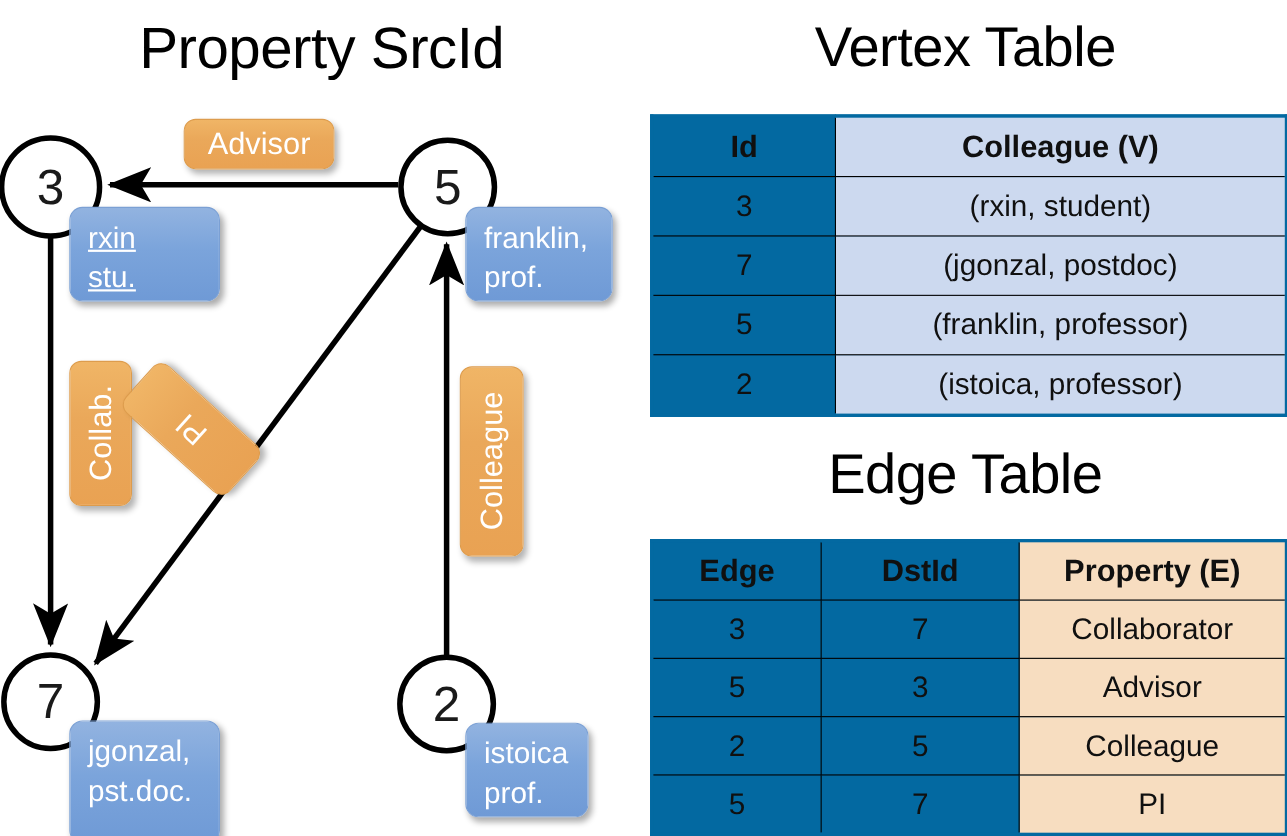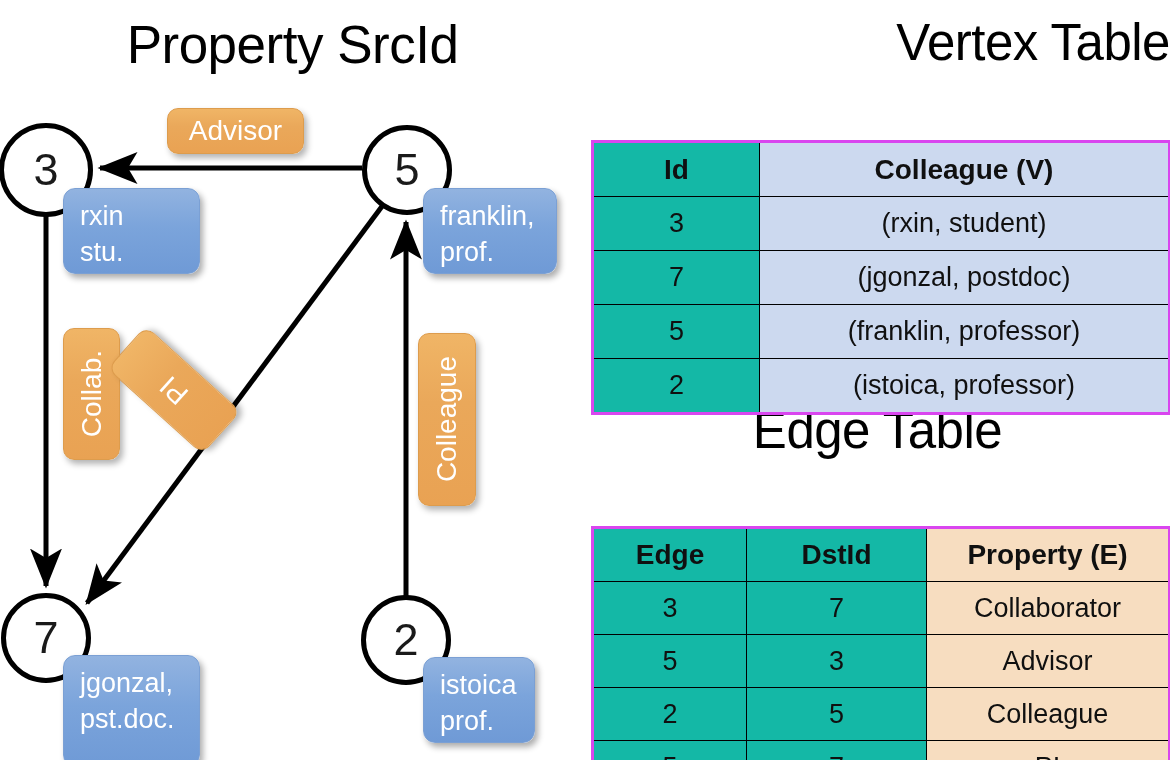--- a/index.html
+++ b/index.html
@@ -9,21 +9,21 @@
     color:#000;overflow:hidden;position:relative;
   }
   .stage{position:absolute;left:0;top:0;width:1170px;height:760px;}
 
   
   .title{
     position:absolute;font-weight:400;white-space:nowrap;
     font-family:"Liberation Sans", sans-serif;letter-spacing:-0.5px;
   }
   #title-property-graph{left:0;top:14px;width:585px;text-align:center;font-size:53px;line-height:62px;}
-  #title-vertex-table{left:585px;top:12px;width:585px;text-align:right;font-size:51px;line-height:62px;}
+  #title-vertex-table{left:585px;top:12px;width:585px;text-align:center;font-size:51px;line-height:62px;}
   #title-edge-table{left:585px;top:400px;width:585px;text-align:center;font-size:51px;line-height:62px;}
 
   
   .graph-canvas{position:absolute;left:0;top:0;width:585px;height:760px;}
   svg.edges{position:absolute;left:0;top:0;width:585px;height:760px;overflow:visible;}
 
   .node{
     position:absolute;border:5px solid #000;border-radius:50%;
     background:#fff;display:flex;align-items:center;justify-content:center;
     box-sizing:border-box;
@@ -60,21 +60,21 @@
     writing-mode:vertical-rl;transform:rotate(180deg);white-space:nowrap;
   }
   .ebox.diag{transform:rotate(-48deg);}
   .ebox.diag span{
     writing-mode:vertical-rl;transform:rotate(180deg);white-space:nowrap;
   }
 
   
   table.tbl{
     position:absolute;border-collapse:collapse;table-layout:fixed;
-    border:3px solid #d946ef;background:#14b8a6;margin-top:36px;
+    border:3px solid #0369a1;background:#0369a1;
   }
   table.tbl td,table.tbl th{
     border:1.5px solid #000;text-align:center;font-weight:400;
     font-family:"Liberation Sans", sans-serif;
     font-size:27px;color:#101010;padding:0;
   }
   table.tbl th{font-weight:700;font-size:28px;}
   .blue-cell{background:#ccd9ef;}
   .orange-cell{background:#f7ddc0;}
   #vertex-table{left:591px;top:104px;width:577px;}
@@ -115,21 +115,21 @@
     <div class="node" style="left:362px;top:125px;width:90px;height:90px;">
       <span>5</span>
     </div>
     <div class="node" style="left:1px;top:593px;width:90px;height:90px;">
       <span>7</span>
     </div>
     <div class="node" style="left:361px;top:595px;width:90px;height:90px;">
       <span>2</span>
     </div>
 
-    <div class="pbox" style="left:63px;top:188px;width:137px;height:86px;">
+    <div class="pbox" style="left:63px;top:188px;width:137px;height:86px;text-decoration:underline;">
       <div>rxin</div>
       <div>stu.</div>
     </div>
     <div class="pbox" style="left:423px;top:188px;width:134px;height:86px;">
       <div>franklin,</div>
       <div>prof.</div>
     </div>
     <div class="pbox" style="left:63px;top:655px;width:137px;height:112px;">
       <div>jgonzal,</div>
       <div>pst.doc.</div>

